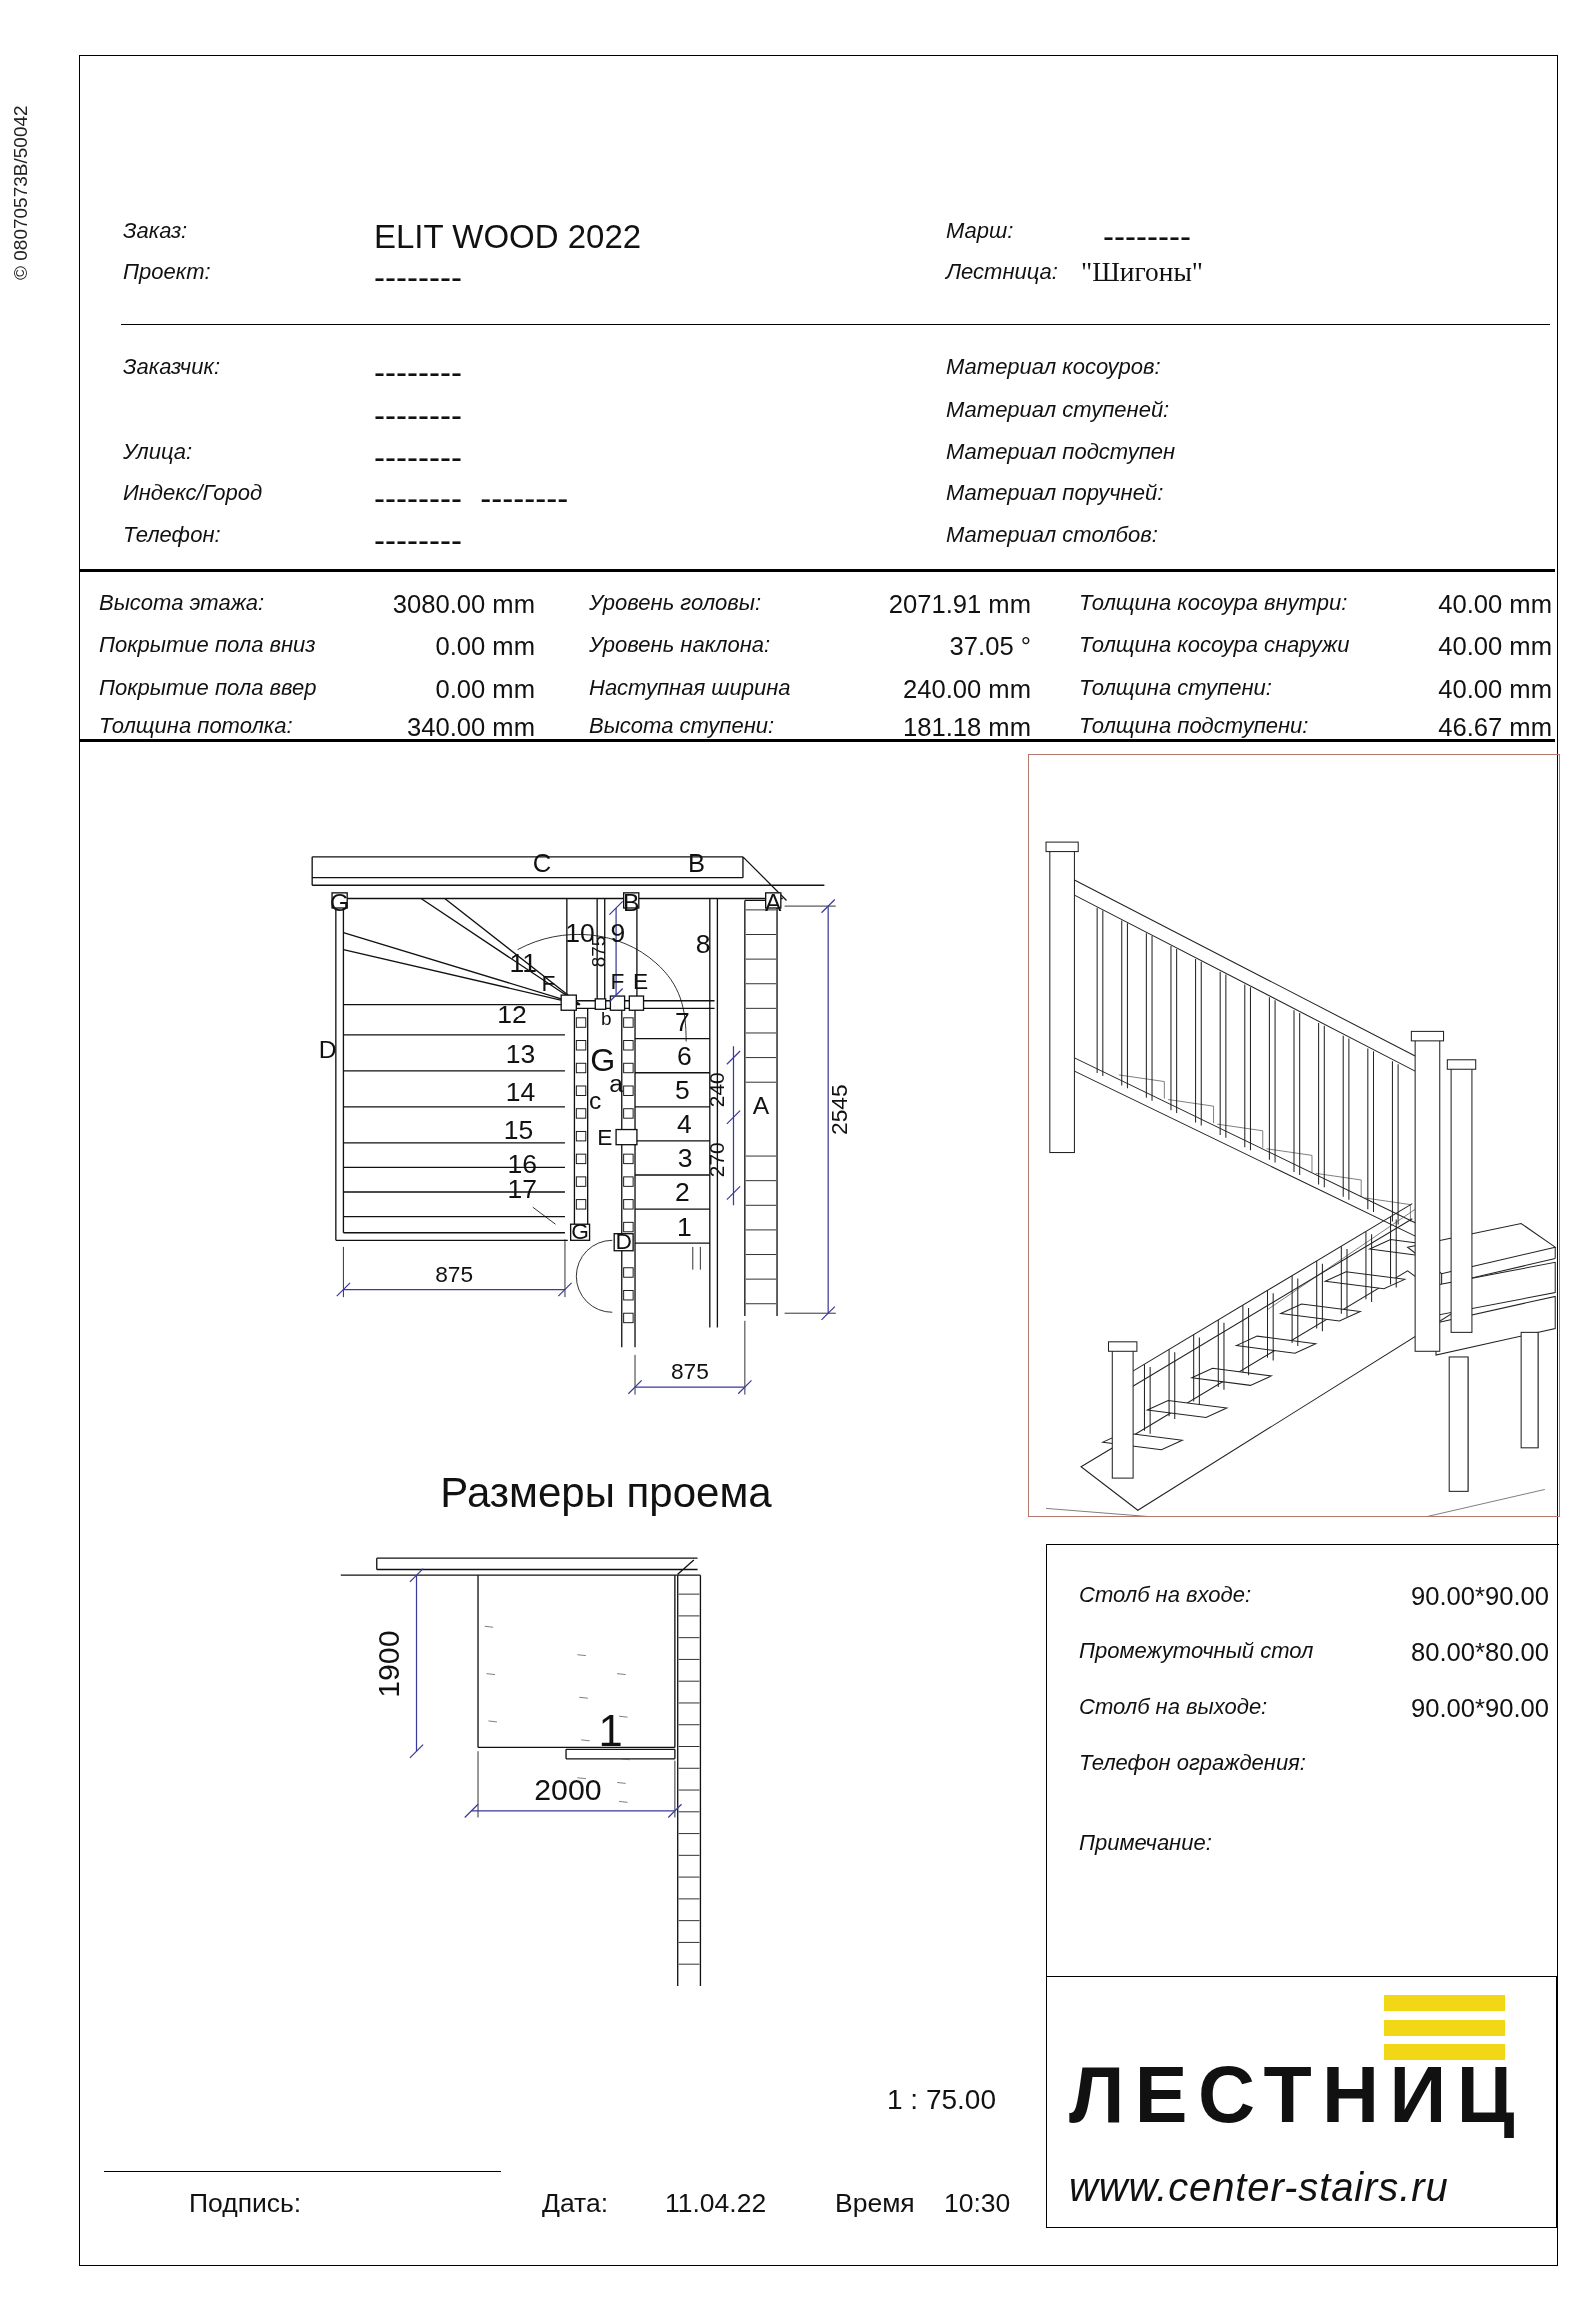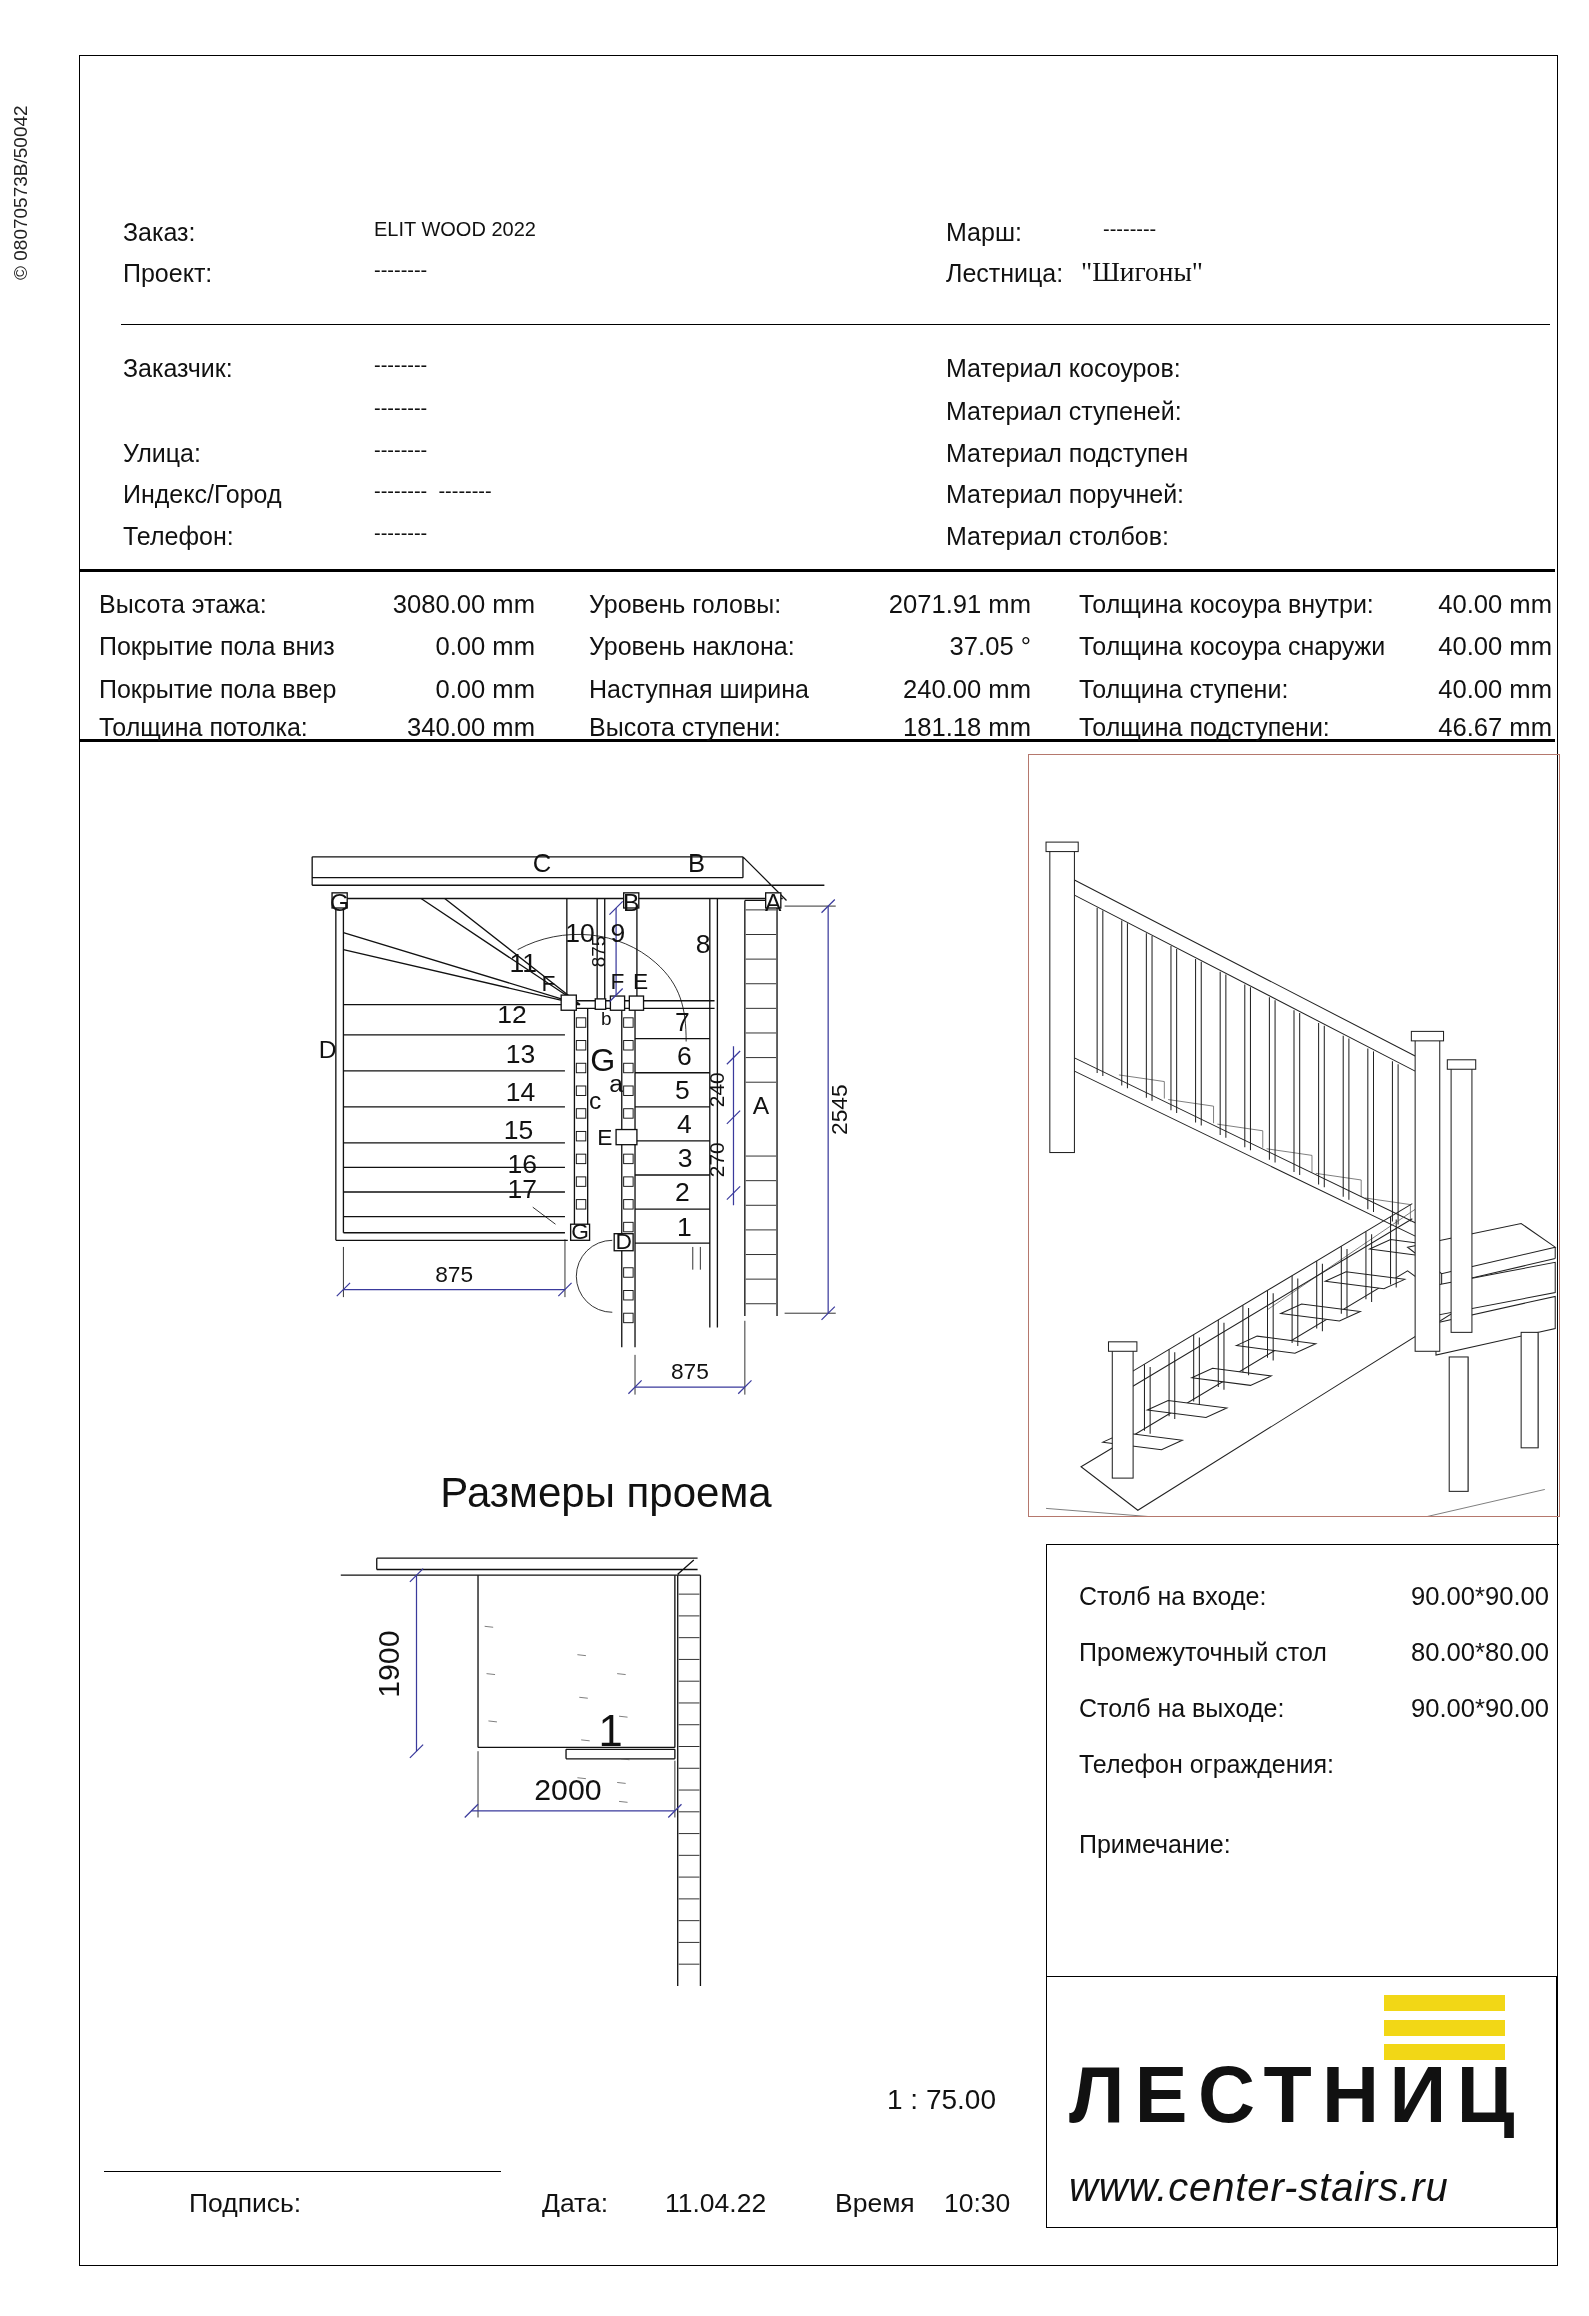--- a/index.html
+++ b/index.html
@@ -3,22 +3,22 @@
 <meta charset="utf-8">
 <style>
   html,body{margin:0;padding:0;background:#e8e8e8;}
   #page{position:relative;width:1590px;height:2317px;background:#fff;
         font-family:"Liberation Sans",sans-serif;color:#111;overflow:hidden;}
   .abs{position:absolute;}
   .page-border{left:79px;top:55px;width:1477px;height:2209px;border:1.9px solid #000;}
   .side-code{left:9.5px;top:280px;transform:rotate(-90deg);transform-origin:0 0;
              font-size:19px;white-space:nowrap;color:#222;}
   .doc-title{left:79px;top:76px;width:1477px;text-align:center;font-size:76px;}
-  .lbl{font-size:25px;white-space:pre;}
-  .val{font-size:20px;white-space:pre;}
+  .lbl{font-size:22px;white-space:pre;font-style:italic;}
+  .val{font-size:33px;white-space:pre;}
   .serif{font-family:"Liberation Serif",serif;font-size:27.4px;}
   .rule{background:#000;}
   .rt{font-size:25.6px;text-align:right;}
   .sec-title{font-size:42px;text-align:center;}
   .box3d{border:0.9px solid #b5786d;}
   .posts-box{border-left:1.9px solid #000;border-top:1.9px solid #000;}
   .logo-box{border:1.9px solid #000;}
   .logo-line{font-weight:800;font-size:79px;letter-spacing:0.9px;line-height:1;}
   .logo-line2{letter-spacing:10.4px;}
   .bar{width:121px;height:16px;margin-bottom:8.5px;background:#f2d716;}

